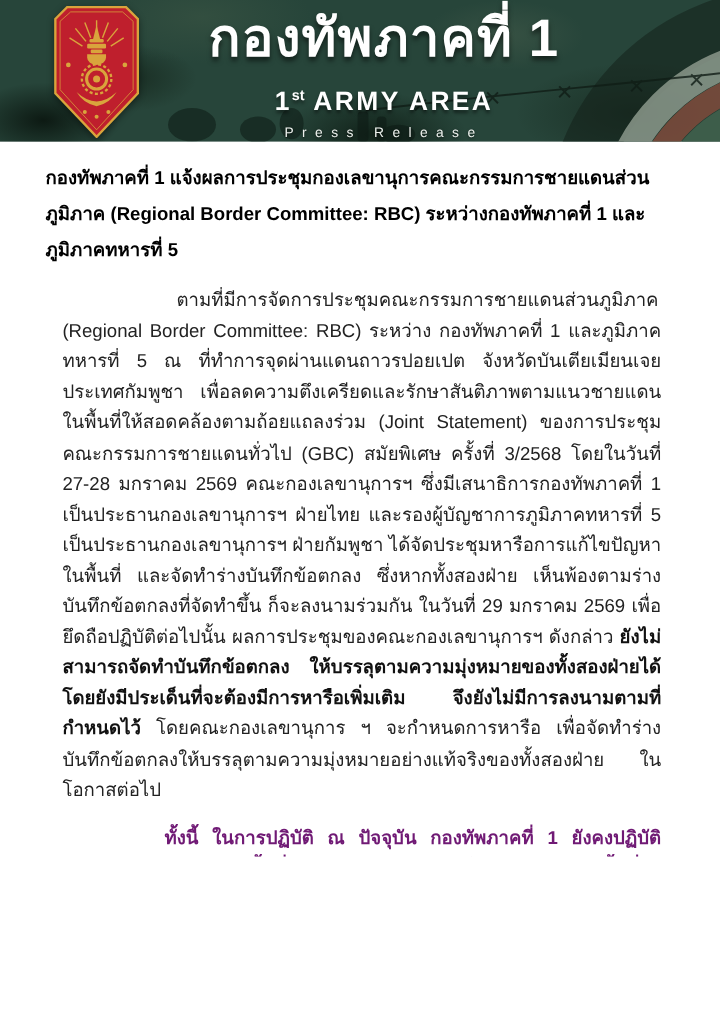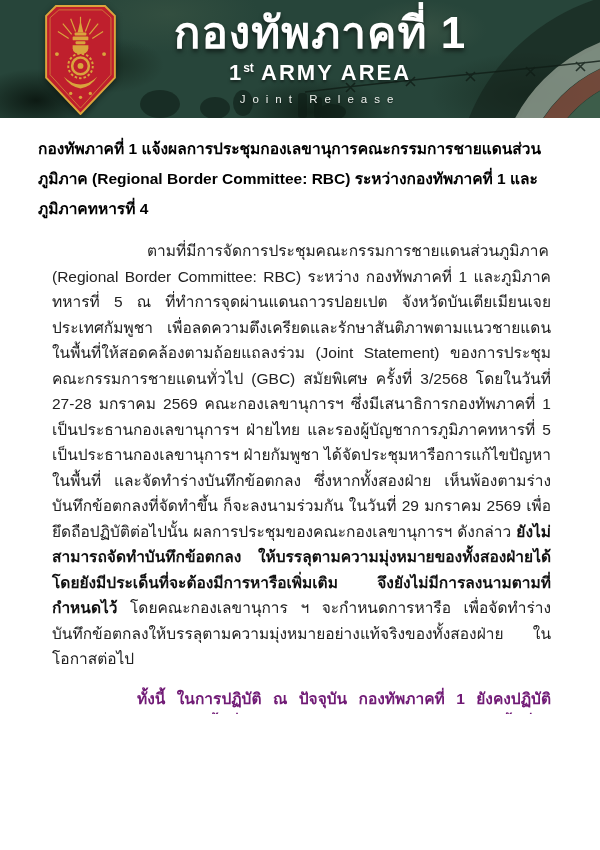--- a/index.html
+++ b/index.html
@@ -23,21 +23,21 @@
   .crest{
     position:absolute;left:45px;top:5px;width:71px;height:110px;
     filter:drop-shadow(0 2px 3px rgba(0,0,0,.45));
   }
   .hero-text{position:absolute;left:122px;top:6px;width:396px;text-align:center;color:#fff;}
   .hero-title{
     font-size:44px;font-weight:bold;line-height:54px;letter-spacing:1px;
     text-shadow:0 3px 4px rgba(0,0,0,.55);white-space:nowrap;
   }
   .hero-sub{
-    font-size:22px;font-weight:bold;letter-spacing:2px;margin-top:0px;
+    font-size:22px;font-weight:bold;letter-spacing:2px;margin-top:12px;
     text-shadow:0 2px 3px rgba(0,0,0,.5);white-space:nowrap;
   }
   .hero-sub sup{font-size:12px;letter-spacing:0;}
   .hero-press{
     font-size:11.5px;letter-spacing:7px;margin-top:7px;color:#edf1ed;font-weight:400;
     text-shadow:0 1px 2px rgba(0,0,0,.5);white-space:nowrap;
   }
   
   .body{position:absolute;left:38px;top:134px;width:527px;color:#1d1d1d;}
   .headline{font-size:15.5px;font-weight:bold;line-height:30px;margin:0 0 13px 0;color:#000;}
@@ -125,26 +125,26 @@
           <circle cx="36" cy="94" r="1.7"></circle>
           <circle cx="46" cy="90" r="1.7"></circle>
         <circle cx="12" cy="50" r="2"></circle>
           <circle cx="60" cy="50" r="2"></circle>
       </g>
     </svg>
 
     <div class="hero-text">
       <div class="hero-title">กองทัพภาคที่ 1</div>
       <div class="hero-sub"><span>1</span><sup>st</sup><span> ARMY AREA</span></div>
-      <div class="hero-press">Joint Release</div>
+      <div class="hero-press">Press Release</div>
     </div>
   </header>
 
   <main class="body">
-    <h1 class="headline">กองทัพภาคที่ 1 แจ้งผลการประชุมกองเลขานุการคณะกรรมการชายแดนส่วนภูมิภาค (Regional Border Committee: RBC) ระหว่างกองทัพภาคที่ 1 และภูมิภาคทหารที่ 4</h1>
+    <h1 class="headline">กองทัพภาคที่ 1 แจ้งผลการประชุมกองเลขานุการคณะกรรมการชายแดนส่วนภูมิภาค (Regional Border Committee: RBC) ระหว่างกองทัพภาคที่ 1 และภูมิภาคทหารที่ 5</h1>
     <p class="para p1"><span>ตามที่มีการจัดการประชุมคณะกรรมการชายแดนส่วนภูมิภาค (Regional Border Committee: RBC) ระหว่าง กองทัพภาคที่ 1 และภูมิภาคทหารที่ 5 ณ ที่ทำการจุดผ่านแดนถาวรปอยเปต จังหวัดบันเตียเมียนเจย ประเทศกัมพูชา เพื่อลดความตึงเครียดและรักษาสันติภาพตามแนวชายแดนในพื้นที่ให้สอดคล้องตามถ้อยแถลงร่วม (Joint Statement) ของการประชุมคณะกรรมการชายแดนทั่วไป (GBC) สมัยพิเศษ ครั้งที่ 3/2568 โดยในวันที่ 27-28 มกราคม 2569 คณะกองเลขานุการฯ ซึ่งมีเสนาธิการกองทัพภาคที่ 1 เป็นประธานกองเลขานุการฯ ฝ่ายไทย และรองผู้บัญชาการภูมิภาคทหารที่ 5 เป็นประธานกองเลขานุการฯ ฝ่ายกัมพูชา ได้จัดประชุมหารือการแก้ไขปัญหาในพื้นที่ และจัดทำร่างบันทึกข้อตกลง ซึ่งหากทั้งสองฝ่าย เห็นพ้องตามร่างบันทึกข้อตกลงที่จัดทำขึ้น ก็จะลงนามร่วมกัน ในวันที่ 29 มกราคม 2569 เพื่อยึดถือปฏิบัติต่อไปนั้น ผลการประชุมของคณะกองเลขานุการฯ ดังกล่าว </span><span class="b">ยังไม่สามารถจัดทำบันทึกข้อตกลง ให้บรรลุตามความมุ่งหมายของทั้งสองฝ่ายได้ โดยยังมีประเด็นที่จะต้องมีการหารือเพิ่มเติม จึงยังไม่มีการลงนามตามที่กำหนดไว้ </span><span>โดยคณะกองเลขานุการ ฯ จะกำหนดการหารือ เพื่อจัดทำร่างบันทึกข้อตกลงให้บรรลุตามความมุ่งหมายอย่างแท้จริงของทั้งสองฝ่าย ในโอกาสต่อไป</span></p>
     <p class="para p2">ทั้งนี้ ในการปฏิบัติ ณ ปัจจุบัน กองทัพภาคที่ 1 ยังคงปฏิบัติภารกิจรักษาอธิปไตยในพื้นที่ชายแดนไทย-กัมพูชา โดยวางกำลังดูแลพื้นที่ในความรับผิดชอบ ให้มีความสงบเรียบร้อยและประชาชนมีความปลอดภัยอย่างสูงสุดเช่นเดิม โดยยึดถือตามถ้อยแถลงร่วม(Joint Statement) ของการประชุมคณะกรรมการชายแดนทั่วไป (GBC) สมัยพิเศษ ครั้งที่ 3/2568</p>
     <div class="dots">.............................................</div>
   </main>
 
   <footer class="footer">
     <div class="footer-text">ศูนย์ประชาสัมพันธ์กองทัพภาคที่ ๑ ถนนราชดำเนินนอก เขตดุสิต กรุงเทพมหานคร ๑๐๓๐๐</div>
     <div class="footer-rule"></div>
   </footer>
 

